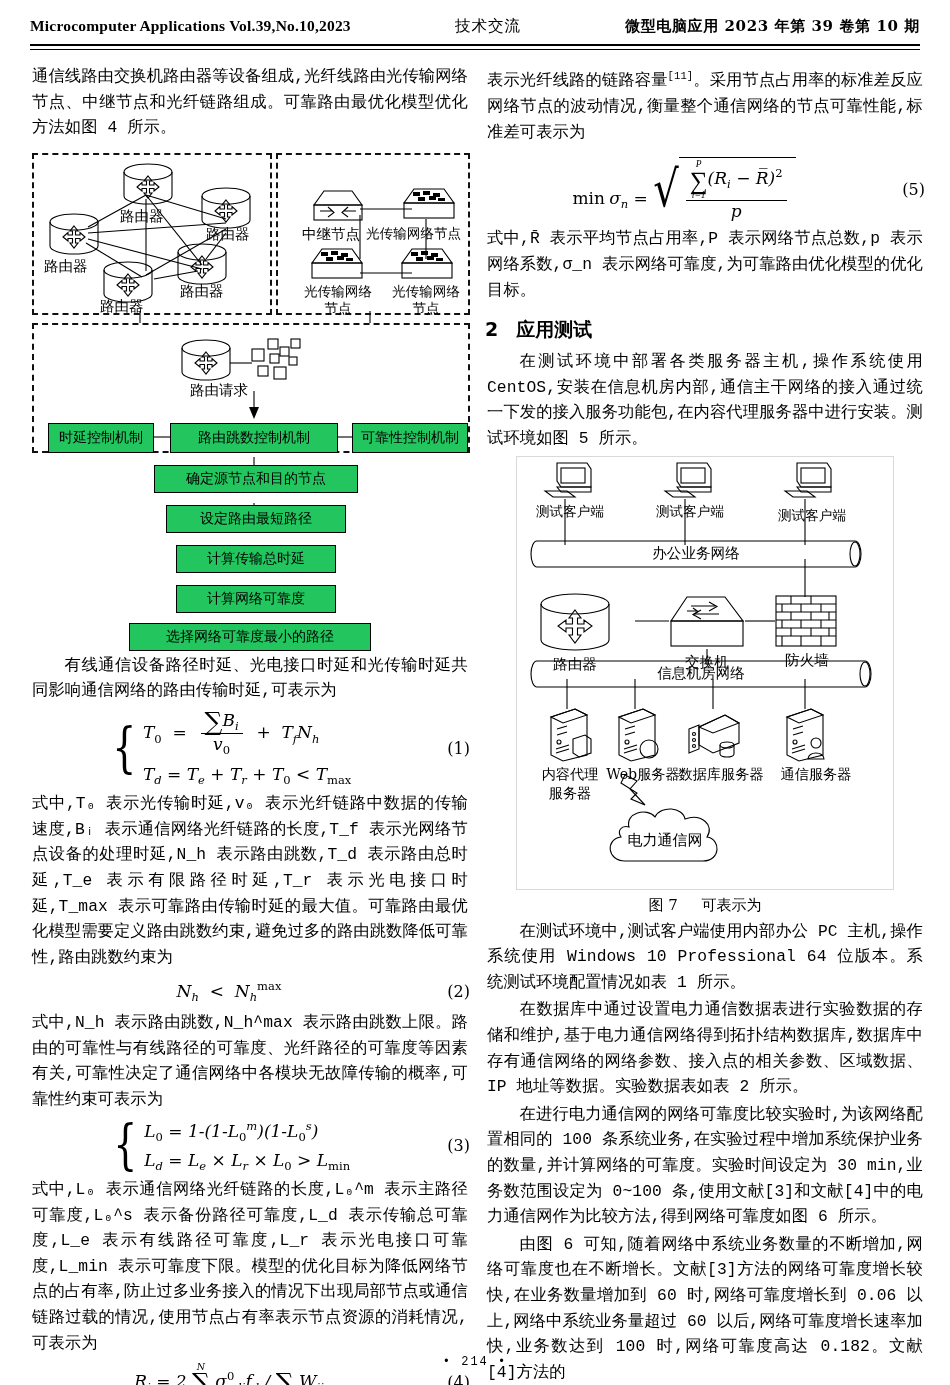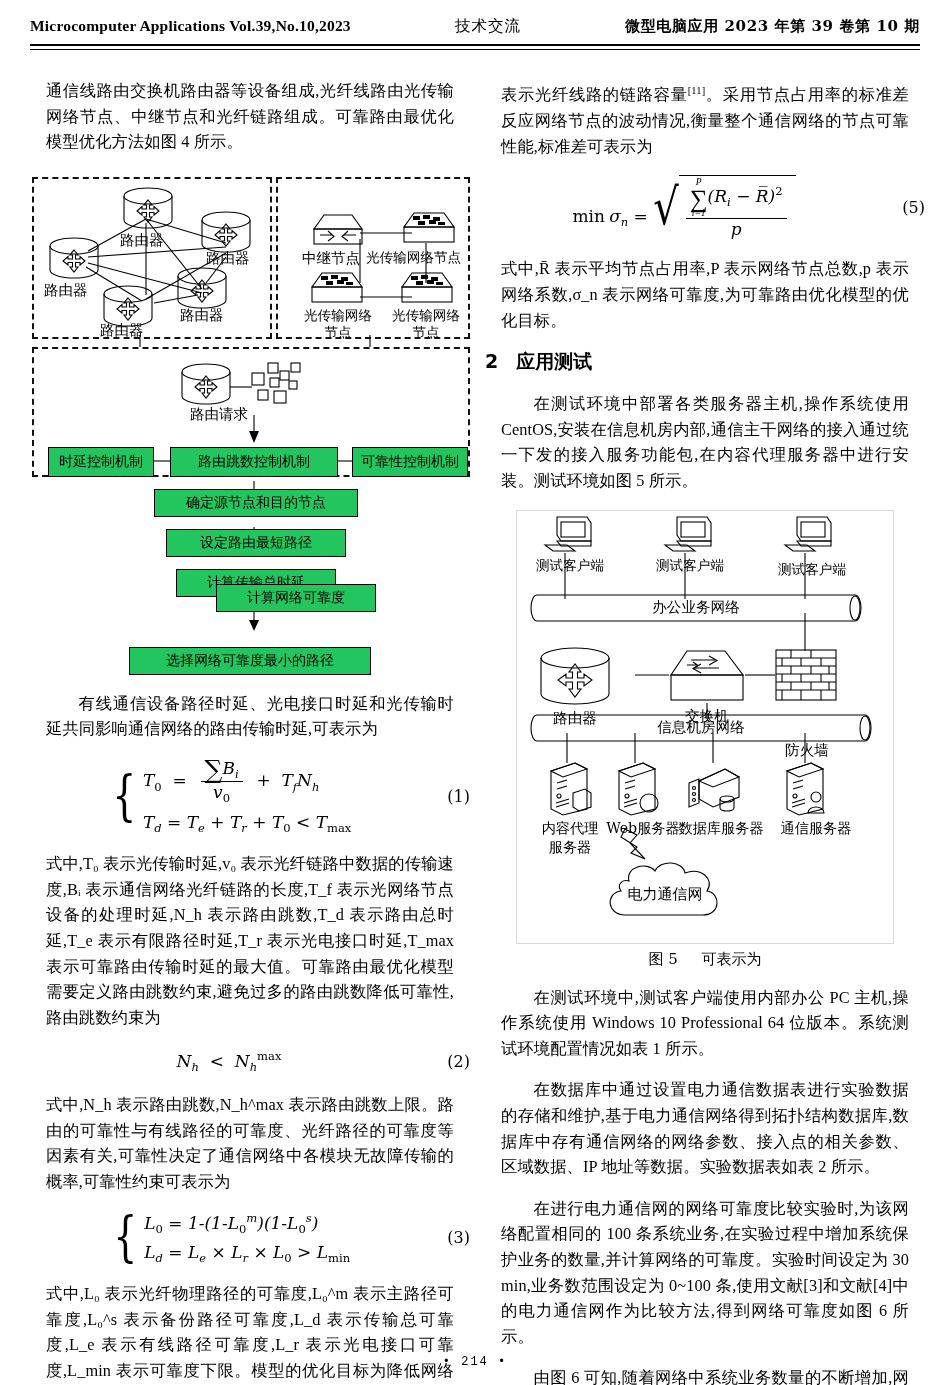--- a/index.html
+++ b/index.html
@@ -42,23 +42,23 @@
   }
 
   
   .col {
     position: absolute; top: 62px; width: 440px;
   }
   .col-left  { left: 30px;  }
   .col-right { left: 485px; }
 
   p.t {
-    margin: 16px; font-size: 16.3px; line-height: 25.6px;
+    margin: 2px; font-size: 16.3px; line-height: 25.6px;
     text-align: justify; text-justify: inter-ideograph;
-    font-family: Liberation Serif, serif;
+    font-family: Liberation Mono, monospace;
     letter-spacing: .1px;
   }
   p.indent { text-indent: 2em; }
   .sup { font-size: 10.5px; vertical-align: super; }
 
   
   .h2 {
     margin: 14px 0 6px 0;
     font-family: "DejaVu Sans", sans-serif;
     font-weight: bold; font-size: 19px;
@@ -350,21 +350,21 @@
       </svg>
       <div class="rlabel" style="left:160px; top:234px;">路由请求</div>
 
       <div class="box" style="left:18px; top:276px; width:104px; height:28px;">时延控制机制</div>
       <div class="box" style="left:140px; top:276px; width:166px; height:28px;">路由跳数控制机制</div>
       <div class="box" style="left:322px; top:276px; width:114px; height:28px;">可靠性控制机制</div>
 
       <div class="box" style="left:124px; top:318px; width:202px; height:26px;">确定源节点和目的节点</div>
       <div class="box" style="left:136px; top:358px; width:178px; height:26px;">设定路由最短路径</div>
       <div class="box" style="left:146px; top:398px; width:158px; height:26px;">计算传输总时延</div>
-      <div class="box" style="left:146px; top:413px; width:158px; height:26px;margin-left:40px;">计算网络可靠度</div>
+      <div class="box" style="left:146px; top:438px; width:158px; height:26px;">计算网络可靠度</div>
     </div>
 
     <div class="box" style="position:relative; margin:14px auto 0 auto; left:0; width:240px; height:26px;">选择网络可靠度最小的路径</div>
 
 
     <p class="t indent">有线通信设备路径时延、光电接口时延和光传输时延共同影响通信网络的路由传输时延,可表示为</p>
 
     <div class="eqrow">
       <div class="eqbody">
         <span class="brace">{</span>
@@ -408,21 +408,21 @@
             L<span class="sub rm">0</span> = 1-(1-L<span class="sub rm">0</span><span class="supx">m</span>)(1-L<span class="sub rm">0</span><span class="supx">s</span>)
           </span>
           <span class="mathi">
             L<span class="sub">d</span> = L<span class="sub">e</span> × L<span class="sub">r</span> × L<span class="sub rm">0</span> &gt; L<span class="sub rm">min</span>
           </span>
         </span>
       </div>
       <div class="eqnum">(3)</div>
     </div>
 
-    <p class="t">式中,L₀ 表示光纤物理路径的可靠度,L₀^m 表示主路径可靠度,L₀^s 表示备份路径可靠度,L_d 表示传输总可靠度,L_e 表示有线路径可靠度,L_r 表示光电接口可靠度,L_min 表示可靠度下限。模型的优化目标为降低网络节点的占有率,防止过多业务接入的情况下出现局部节点或通信链路过载的情况,使用节点占有率表示节点资源的消耗情况,可表示为</p>
+    <p class="t">式中,L₀ 表示通信网络光纤链路的长度,L₀^m 表示主路径可靠度,L₀^s 表示备份路径可靠度,L_d 表示传输总可靠度,L_e 表示有线路径可靠度,L_r 表示光电接口可靠度,L_min 表示可靠度下限。模型的优化目标为降低网络节点的占有率,防止过多业务接入的情况下出现局部节点或通信链路过载的情况,使用节点占有率表示节点资源的消耗情况,可表示为</p>
 
     <div class="eqrow">
       <div class="eqbody">
         <span class="mathi" style="font-size:17px;">
           R<span class="sub">i</span> = 2
           <span class="bigsum">
               <span class="lim">N</span>
               <span class="sig">∑</span>
               <span class="lim">l=1</span>
             </span>
@@ -585,21 +585,21 @@
               <line x1="46" y1="25" x2="46" y2="33"></line>
             <line x1="16" y1="33" x2="16" y2="41"></line>
               <line x1="36" y1="33" x2="36" y2="41"></line>
               <line x1="54" y1="33" x2="54" y2="41"></line>
             <line x1="7" y1="41" x2="7" y2="51"></line>
               <line x1="26" y1="41" x2="26" y2="51"></line>
               <line x1="46" y1="41" x2="46" y2="51"></line>
           </g>
         </svg>
       </div>
-      <div class="lbl" style="left:256px; top:194px; width:68px; font-size:14.6px;margin-top:36px;">防火墙</div>
+      <div class="lbl" style="left:256px; top:194px; width:68px; font-size:14.6px;">防火墙</div>
 
       <div class="bus" style="left:10px; top:204px; width:348px; height:26px;">
         <svg width="348" height="26" viewBox="0 0 348 26">
           <path class="line" fill="#fff" d="M10,0 L338,0 A6,13 0 0 1 338,26 L10,26 A6,13 0 0 1 10,0 Z"></path>
           <ellipse class="line" fill="#fff" cx="338" cy="13" rx="5" ry="12"></ellipse>
         </svg>
         <div class="bustext">信息机房网络</div>
       </div>
 
       <div class="srv" style="left:28px; top:250px;">
@@ -672,21 +672,21 @@
 
       <div class="cloud" style="left:82px; top:348px; width:132px; height:68px;">
         <svg width="132" height="68" viewBox="0 0 132 68">
           <path class="line" fill="#fff" d="M30,22 C26,8 48,2 56,12 C62,0 84,2 86,14 C102,8 116,20 108,32 C122,34 122,56 104,56 L26,56 C8,56 6,34 22,32 C18,26 22,20 30,22 Z"></path>
         </svg>
         <div style="position:absolute; left:0; top:26px; width:132px; text-align:center; font-size:15px; font-family:Liberation Mono, monospace;">电力通信网</div>
       </div>
     </div>
 
     <div class="figcap">
-      <span>图 5</span>
+      <span>图 7</span>
       <span class="gap"></span>
       <span>可表示为</span>
     </div>
 
     <p class="t indent">在测试环境中,测试客户端使用内部办公 PC 主机,操作系统使用 Windows 10 Professional 64 位版本。系统测试环境配置情况如表 1 所示。</p>
     <p class="t indent">在数据库中通过设置电力通信数据表进行实验数据的存储和维护,基于电力通信网络得到拓扑结构数据库,数据库中存有通信网络的网络参数、接入点的相关参数、区域数据、IP 地址等数据。实验数据表如表 2 所示。</p>
     <p class="t indent">在进行电力通信网的网络可靠度比较实验时,为该网络配置相同的 100 条系统业务,在实验过程中增加系统保护业务的数量,并计算网络的可靠度。实验时间设定为 30 min,业务数范围设定为 0~100 条,使用文献[3]和文献[4]中的电力通信网作为比较方法,得到网络可靠度如图 6 所示。</p>
     <p class="t indent">由图 6 可知,随着网络中系统业务数量的不断增加,网络可靠度也在不断增长。文献[3]方法的网络可靠度增长较快,在业务数量增加到 60 时,网络可靠度增长到 0.06 以上,网络中系统业务量超过 60 以后,网络可靠度增长速率加快,业务数达到 100 时,网络可靠度高达 0.182。文献[4]方法的</p>
   </div>
 

